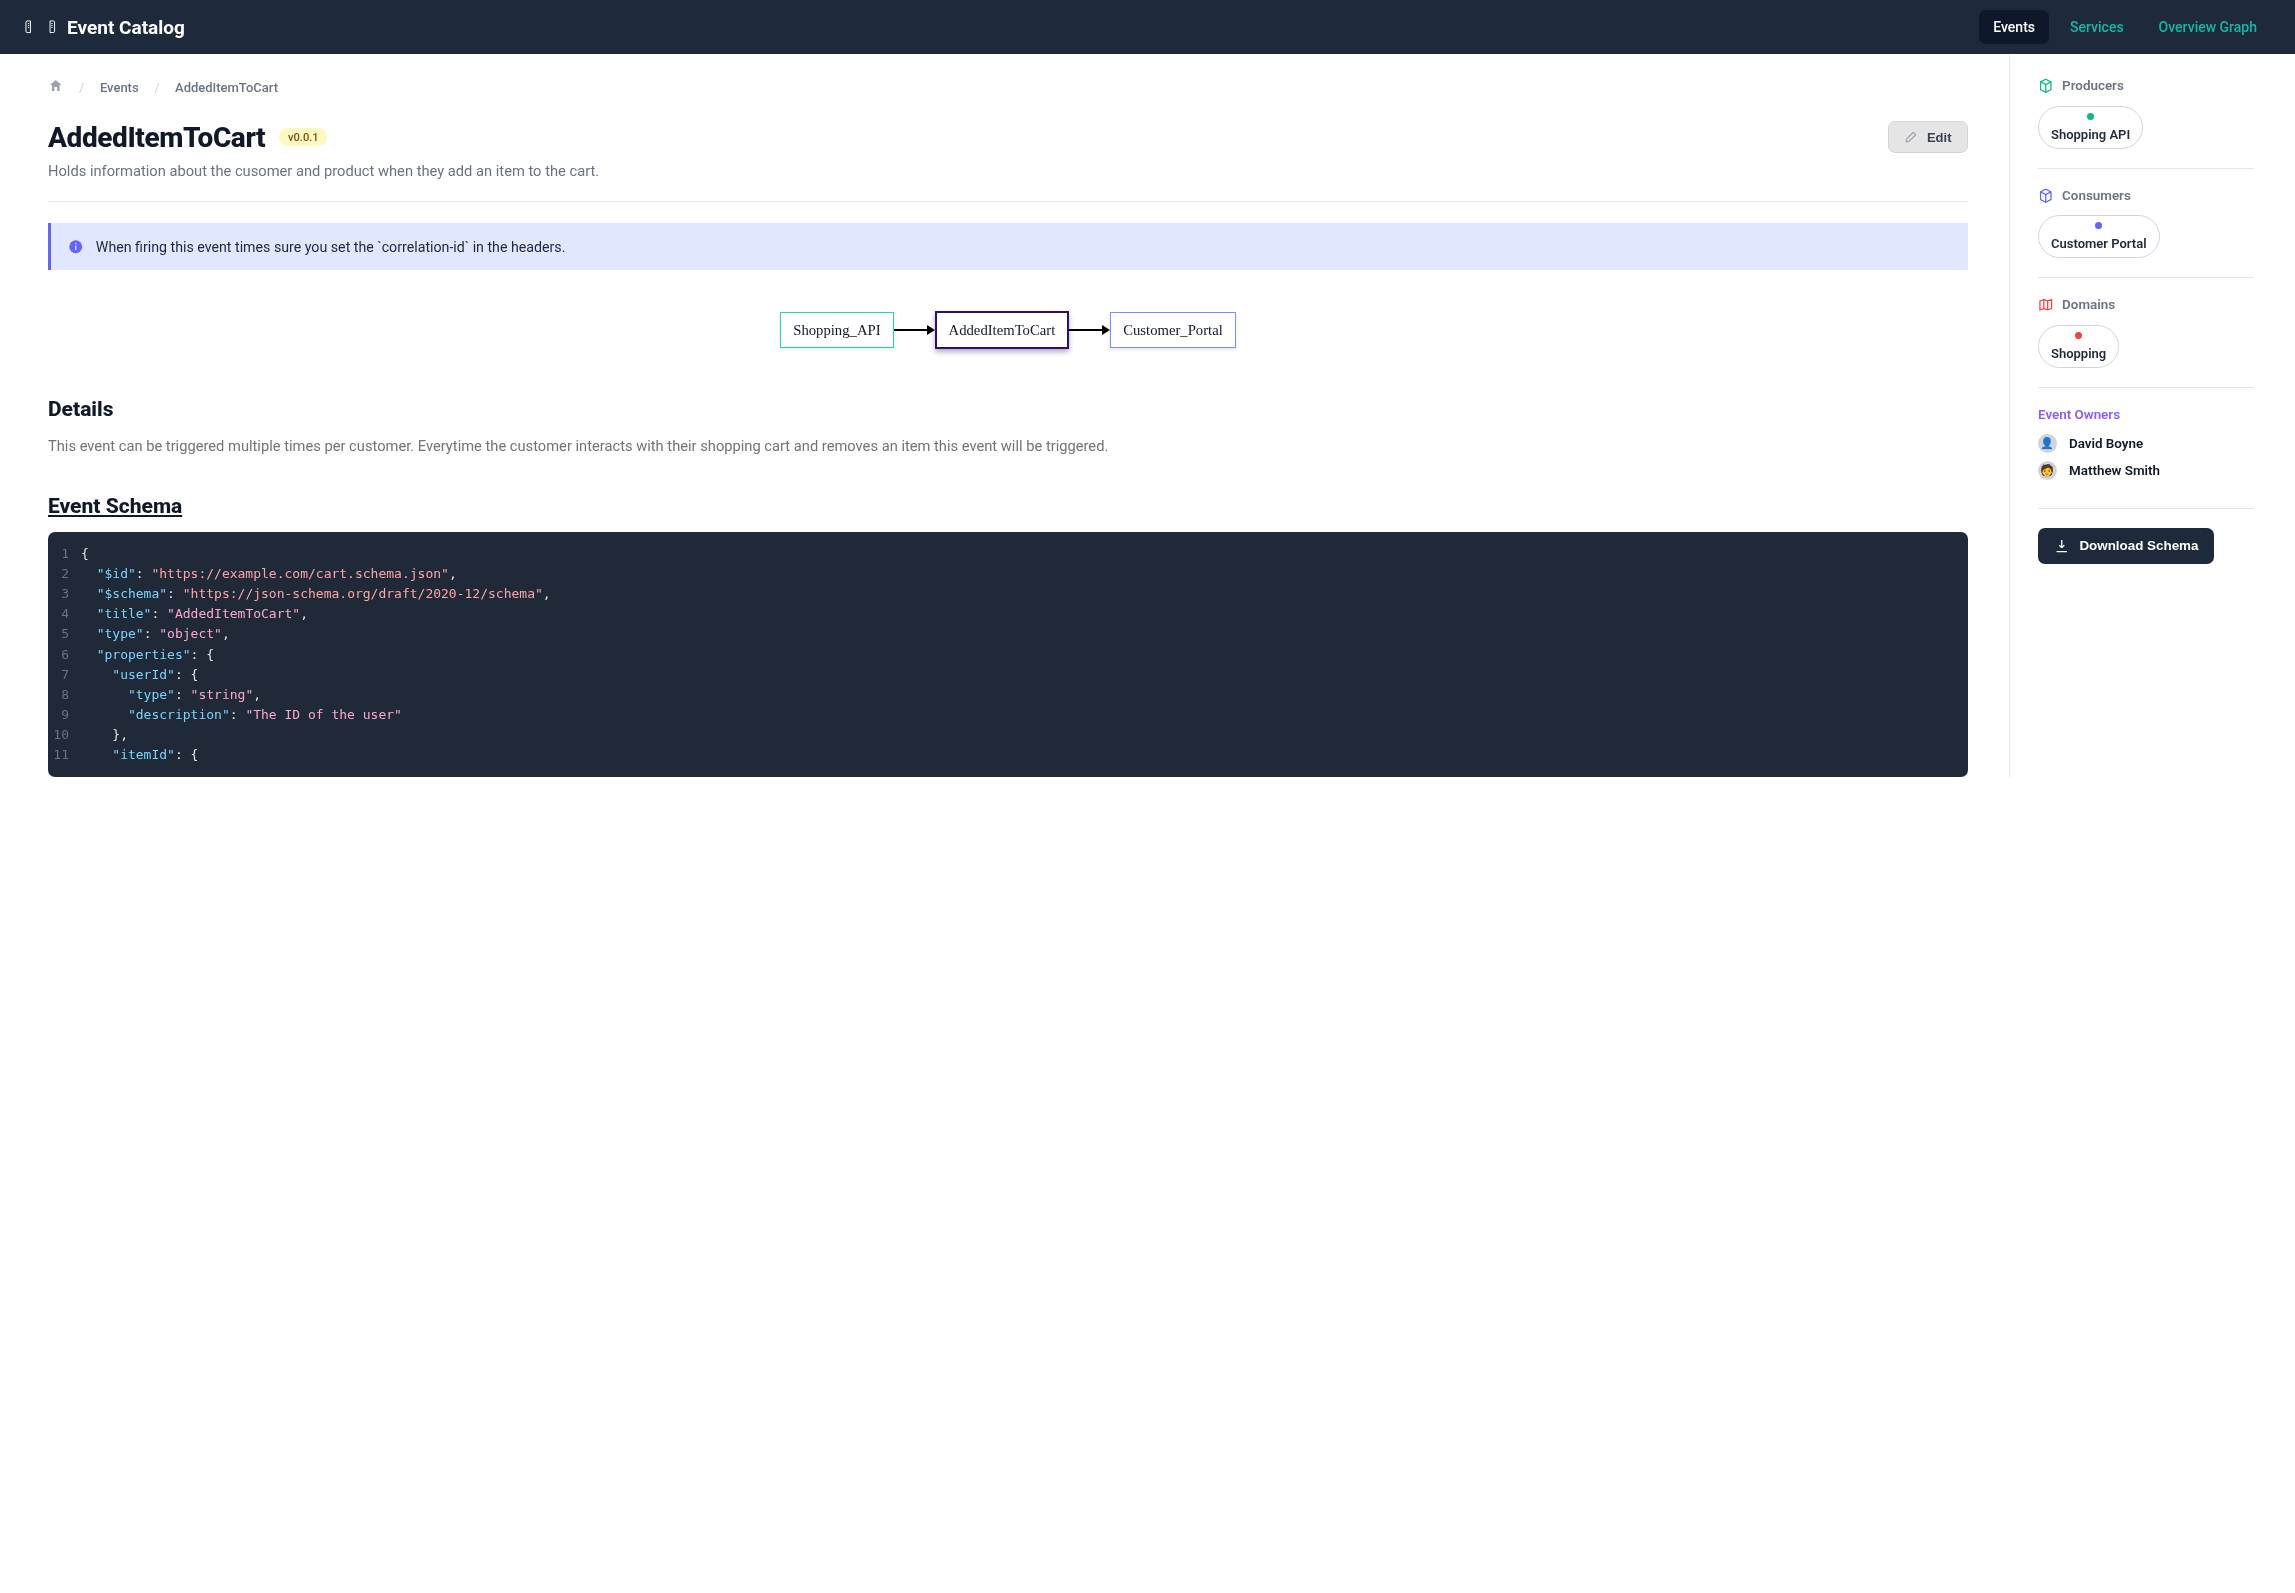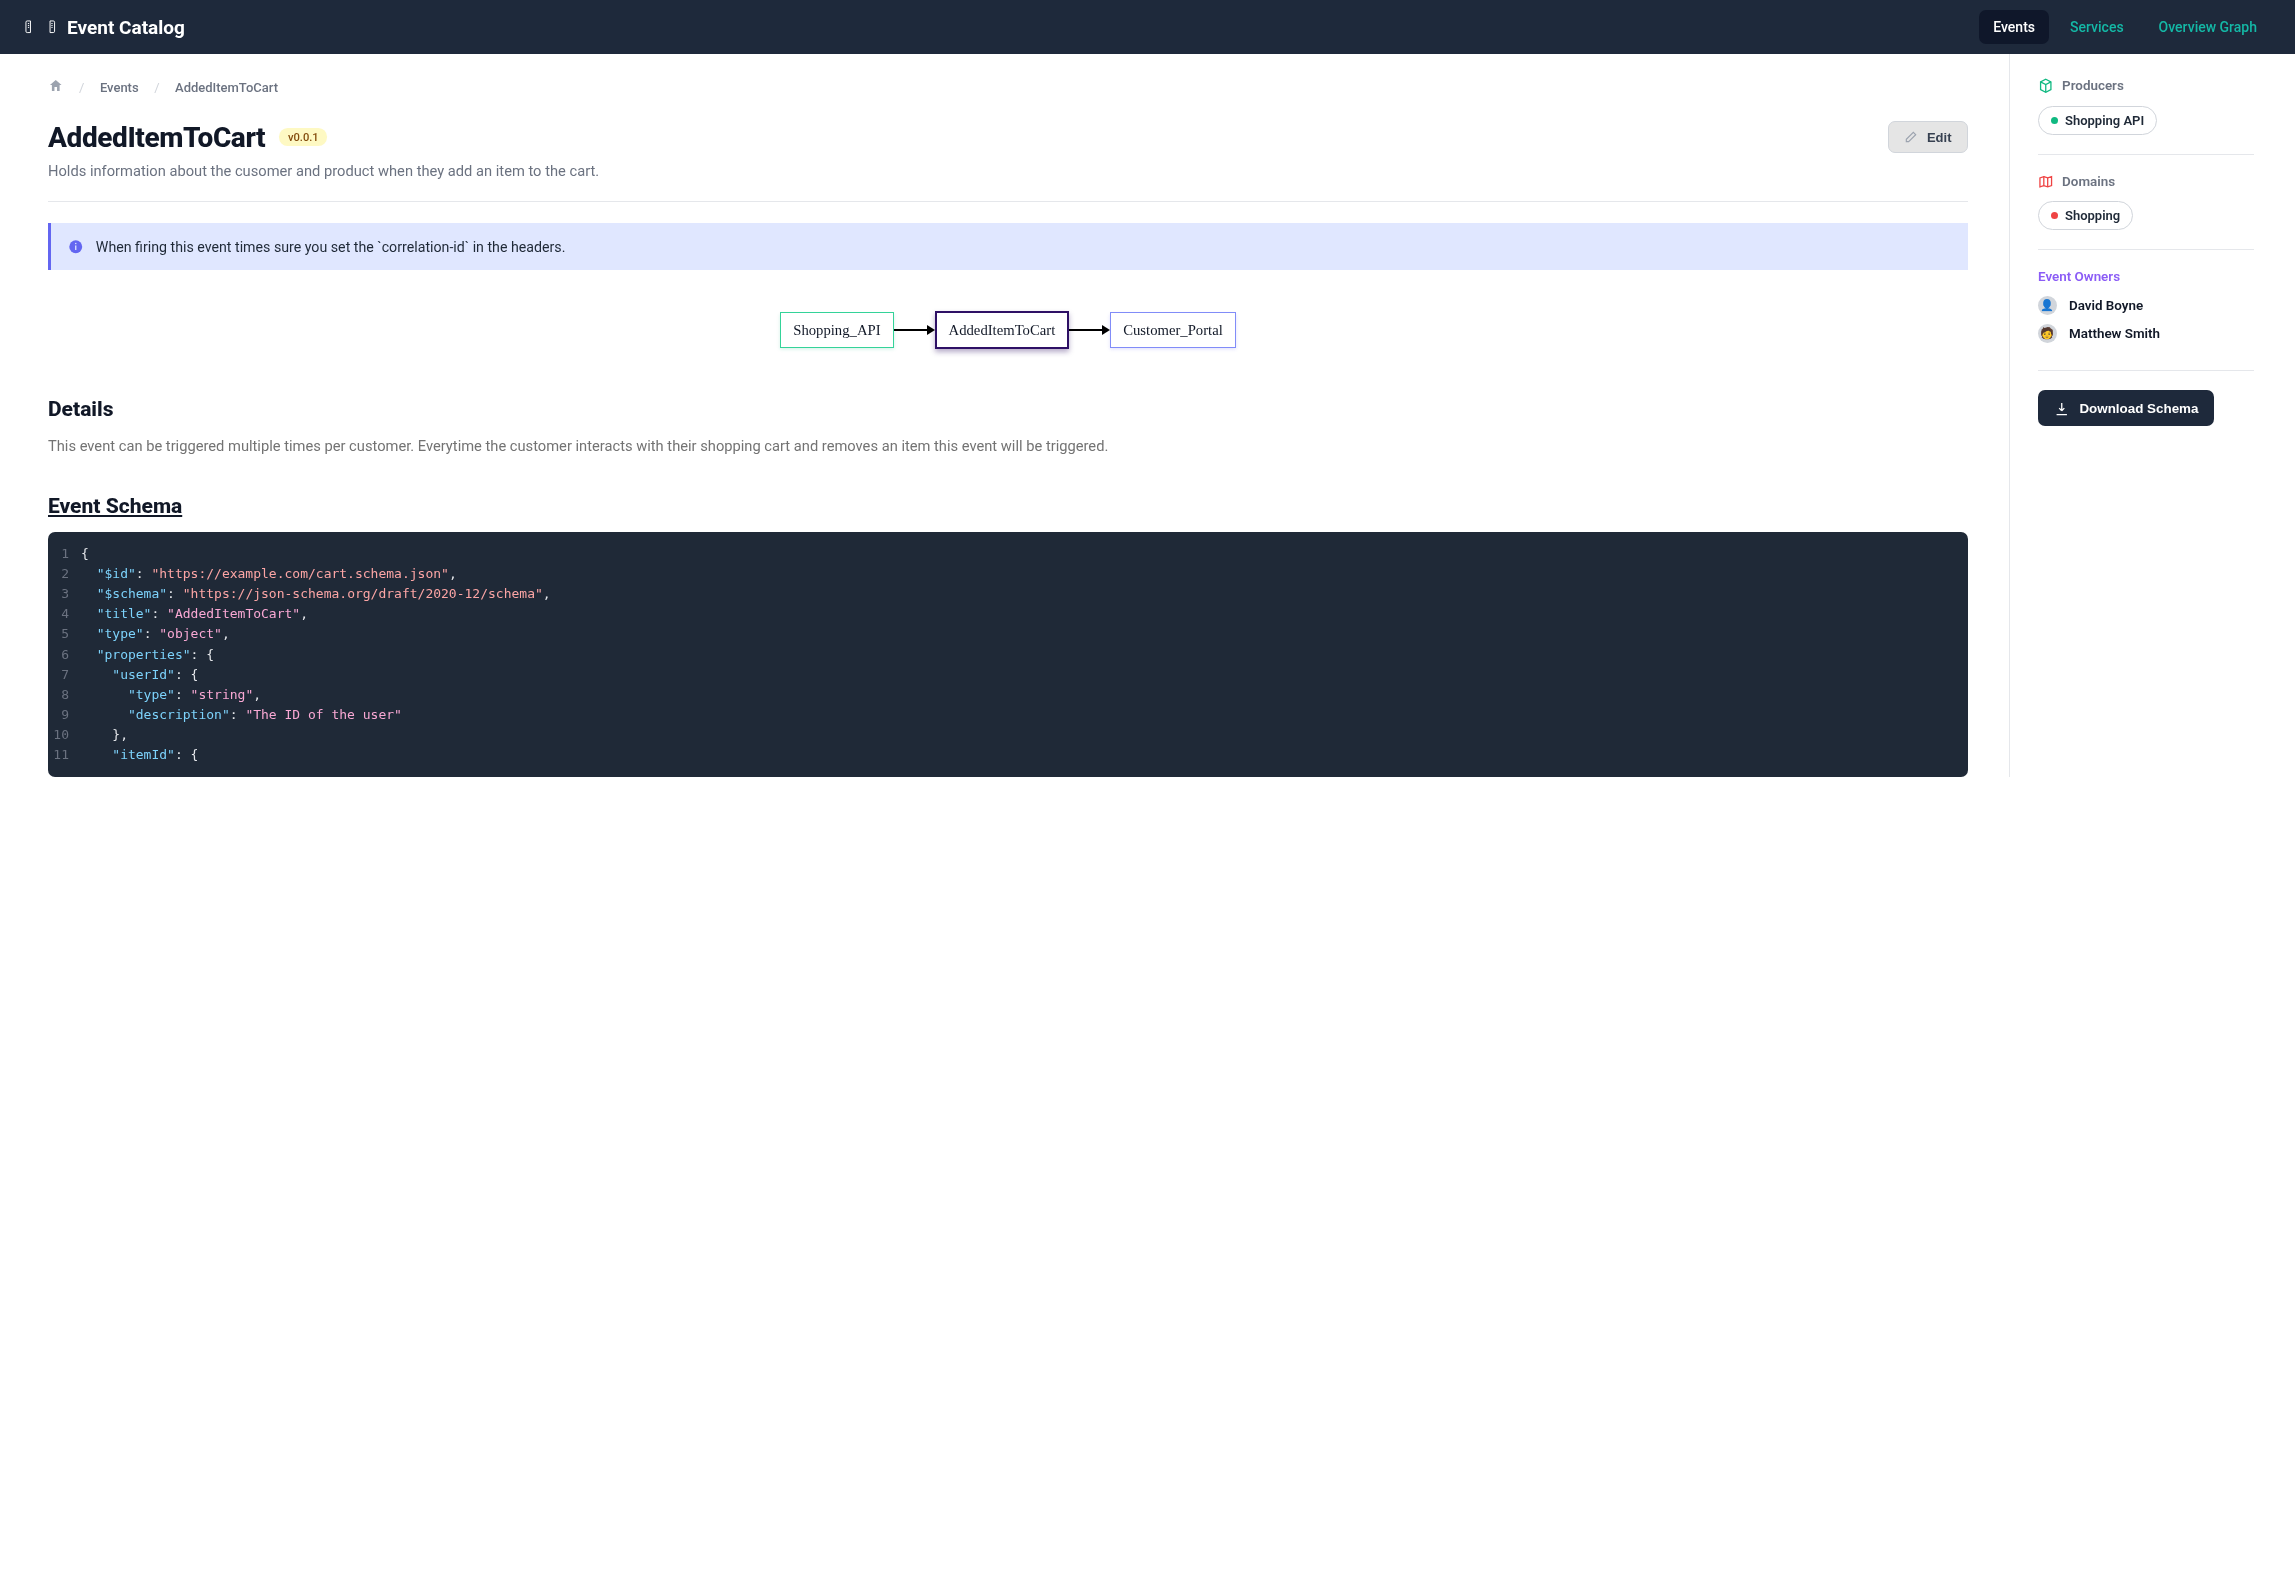--- a/index.html
+++ b/index.html
@@ -128,20 +128,21 @@
 
   
   .side-section { padding-bottom: 19px; border-bottom: 0.9px solid #e5e7eb; margin-bottom: 19px; }
   .side-h { display: flex; align-items: center; gap: 8.6px; color: #6b7280; font-weight: 600; font-size: 13.4px; margin-bottom: 12px; }
   .side-h .cube { width: 15.5px; height: 15.5px; }
   .chip {
     display: inline-flex; align-items: center; gap: 7px;
     border: 0.9px solid #d1d5db; border-radius: 862px;
     padding: 6px 12px; font-size: 13px; font-weight: 600; color: #1f2937;
     cursor: pointer;
+    flex-direction: column;
   }
   .dot { width: 7px; height: 7px; border-radius: 50%; }
   .dot-green { background: #10b981; }
   .dot-indigo { background: #6366f1; }
   .dot-red { background: #ef4444; }
 
   .owners-h { color: #8b5cf6; font-weight: 600; font-size: 13.4px; margin-bottom: 12px; }
   .owner { display: flex; align-items: center; gap: 12px; margin-bottom: 8.6px; font-weight: 600; font-size: 13.4px; }
   .avatar { width: 19px; height: 19px; border-radius: 50%; background: #d1d5db; display: flex; align-items: center; justify-content: center; font-size: 11.2px; }
 
@@ -251,20 +252,33 @@
             <path d="M4 6l8 4 8-4M12 22V10"></path>
           </svg>
         <span>Producers</span>
       </div>
       <span class="chip">
         <span class="dot dot-green"></span>
         <span>Shopping API</span>
       </span>
     </div>
 
+    <div class="side-section">
+      <div class="side-h">
+        <svg class="cube" viewBox="0 0 24 24" fill="none" stroke="#6366f1" stroke-width="2">
+            <path d="M12 2l8 4v12l-8 4-8-4V6l8-4z"></path>
+            <path d="M4 6l8 4 8-4M12 22V10"></path>
+          </svg>
+        <span>Consumers</span>
+      </div>
+      <span class="chip">
+        <span class="dot dot-indigo"></span>
+        <span>Customer Portal</span>
+      </span>
+    </div>
 
     <div class="side-section">
       <div class="side-h">
         <svg class="cube" viewBox="0 0 24 24" fill="none" stroke="#ef4444" stroke-width="2">
             <path d="M9 4l6 2 6-2v14l-6 2-6-2-6 2V6l6-2z"></path>
             <path d="M9 4v14M15 6v14"></path>
           </svg>
         <span>Domains</span>
       </div>
       <span class="chip">

